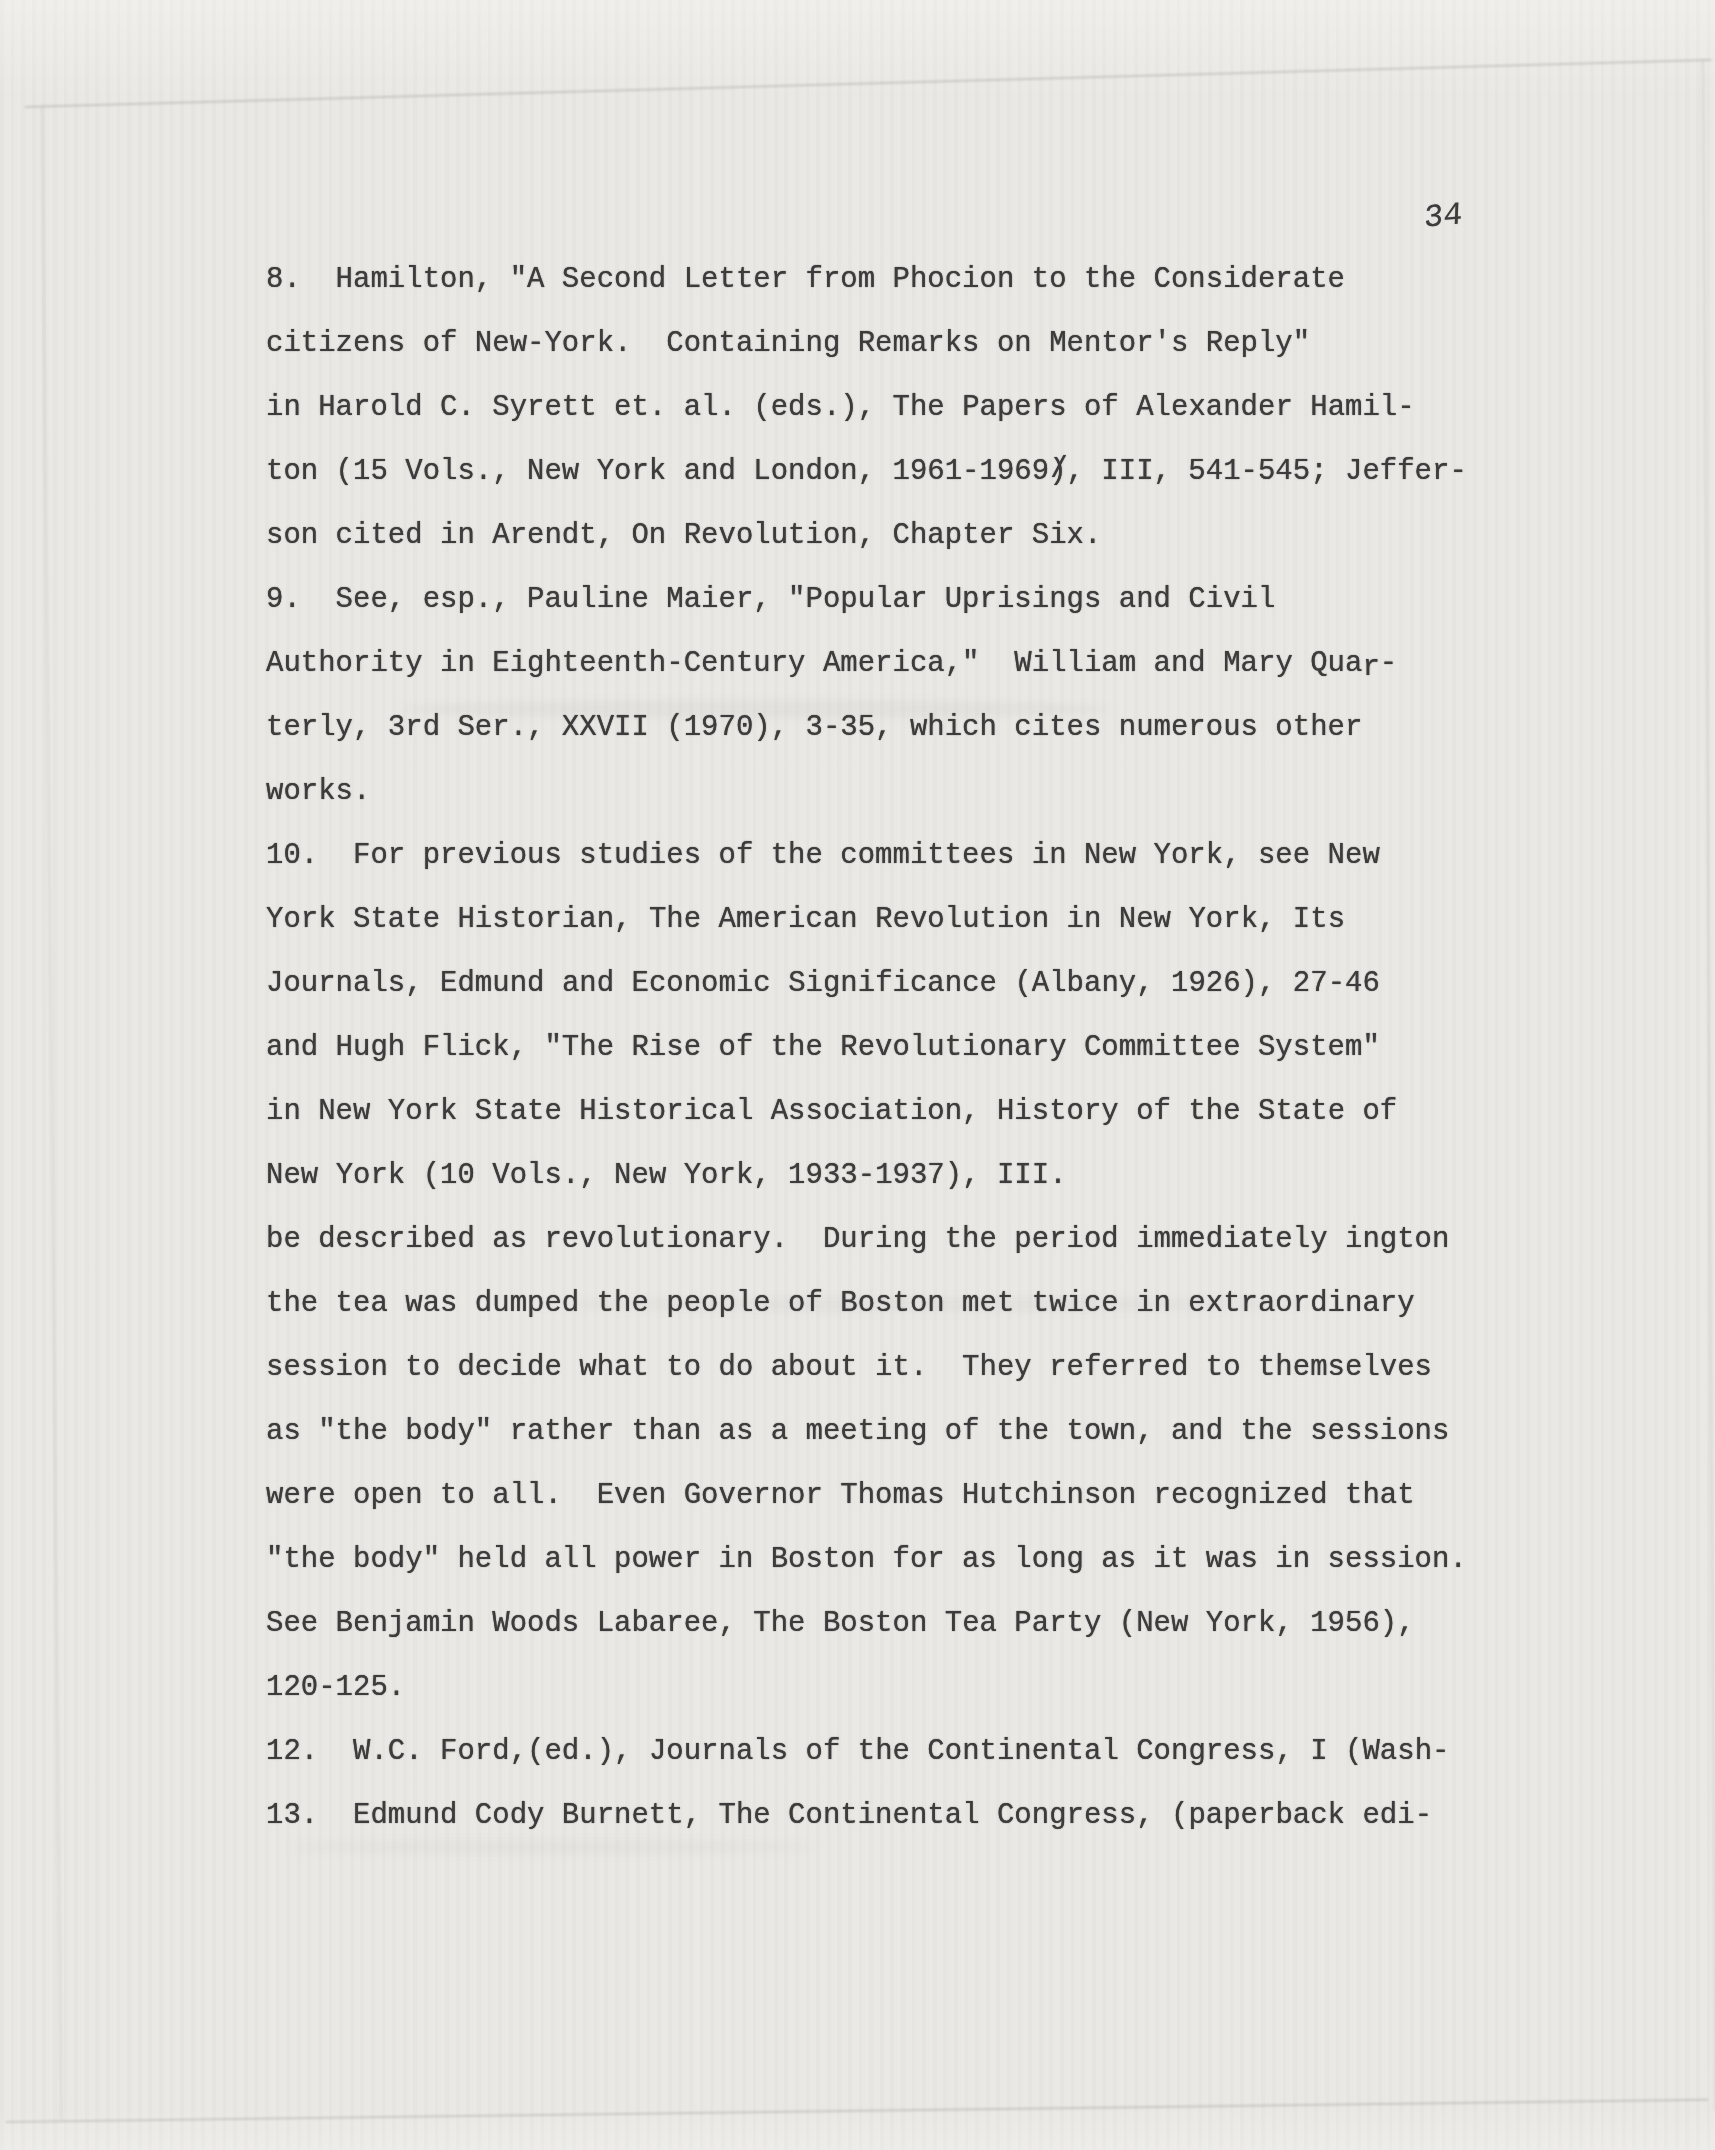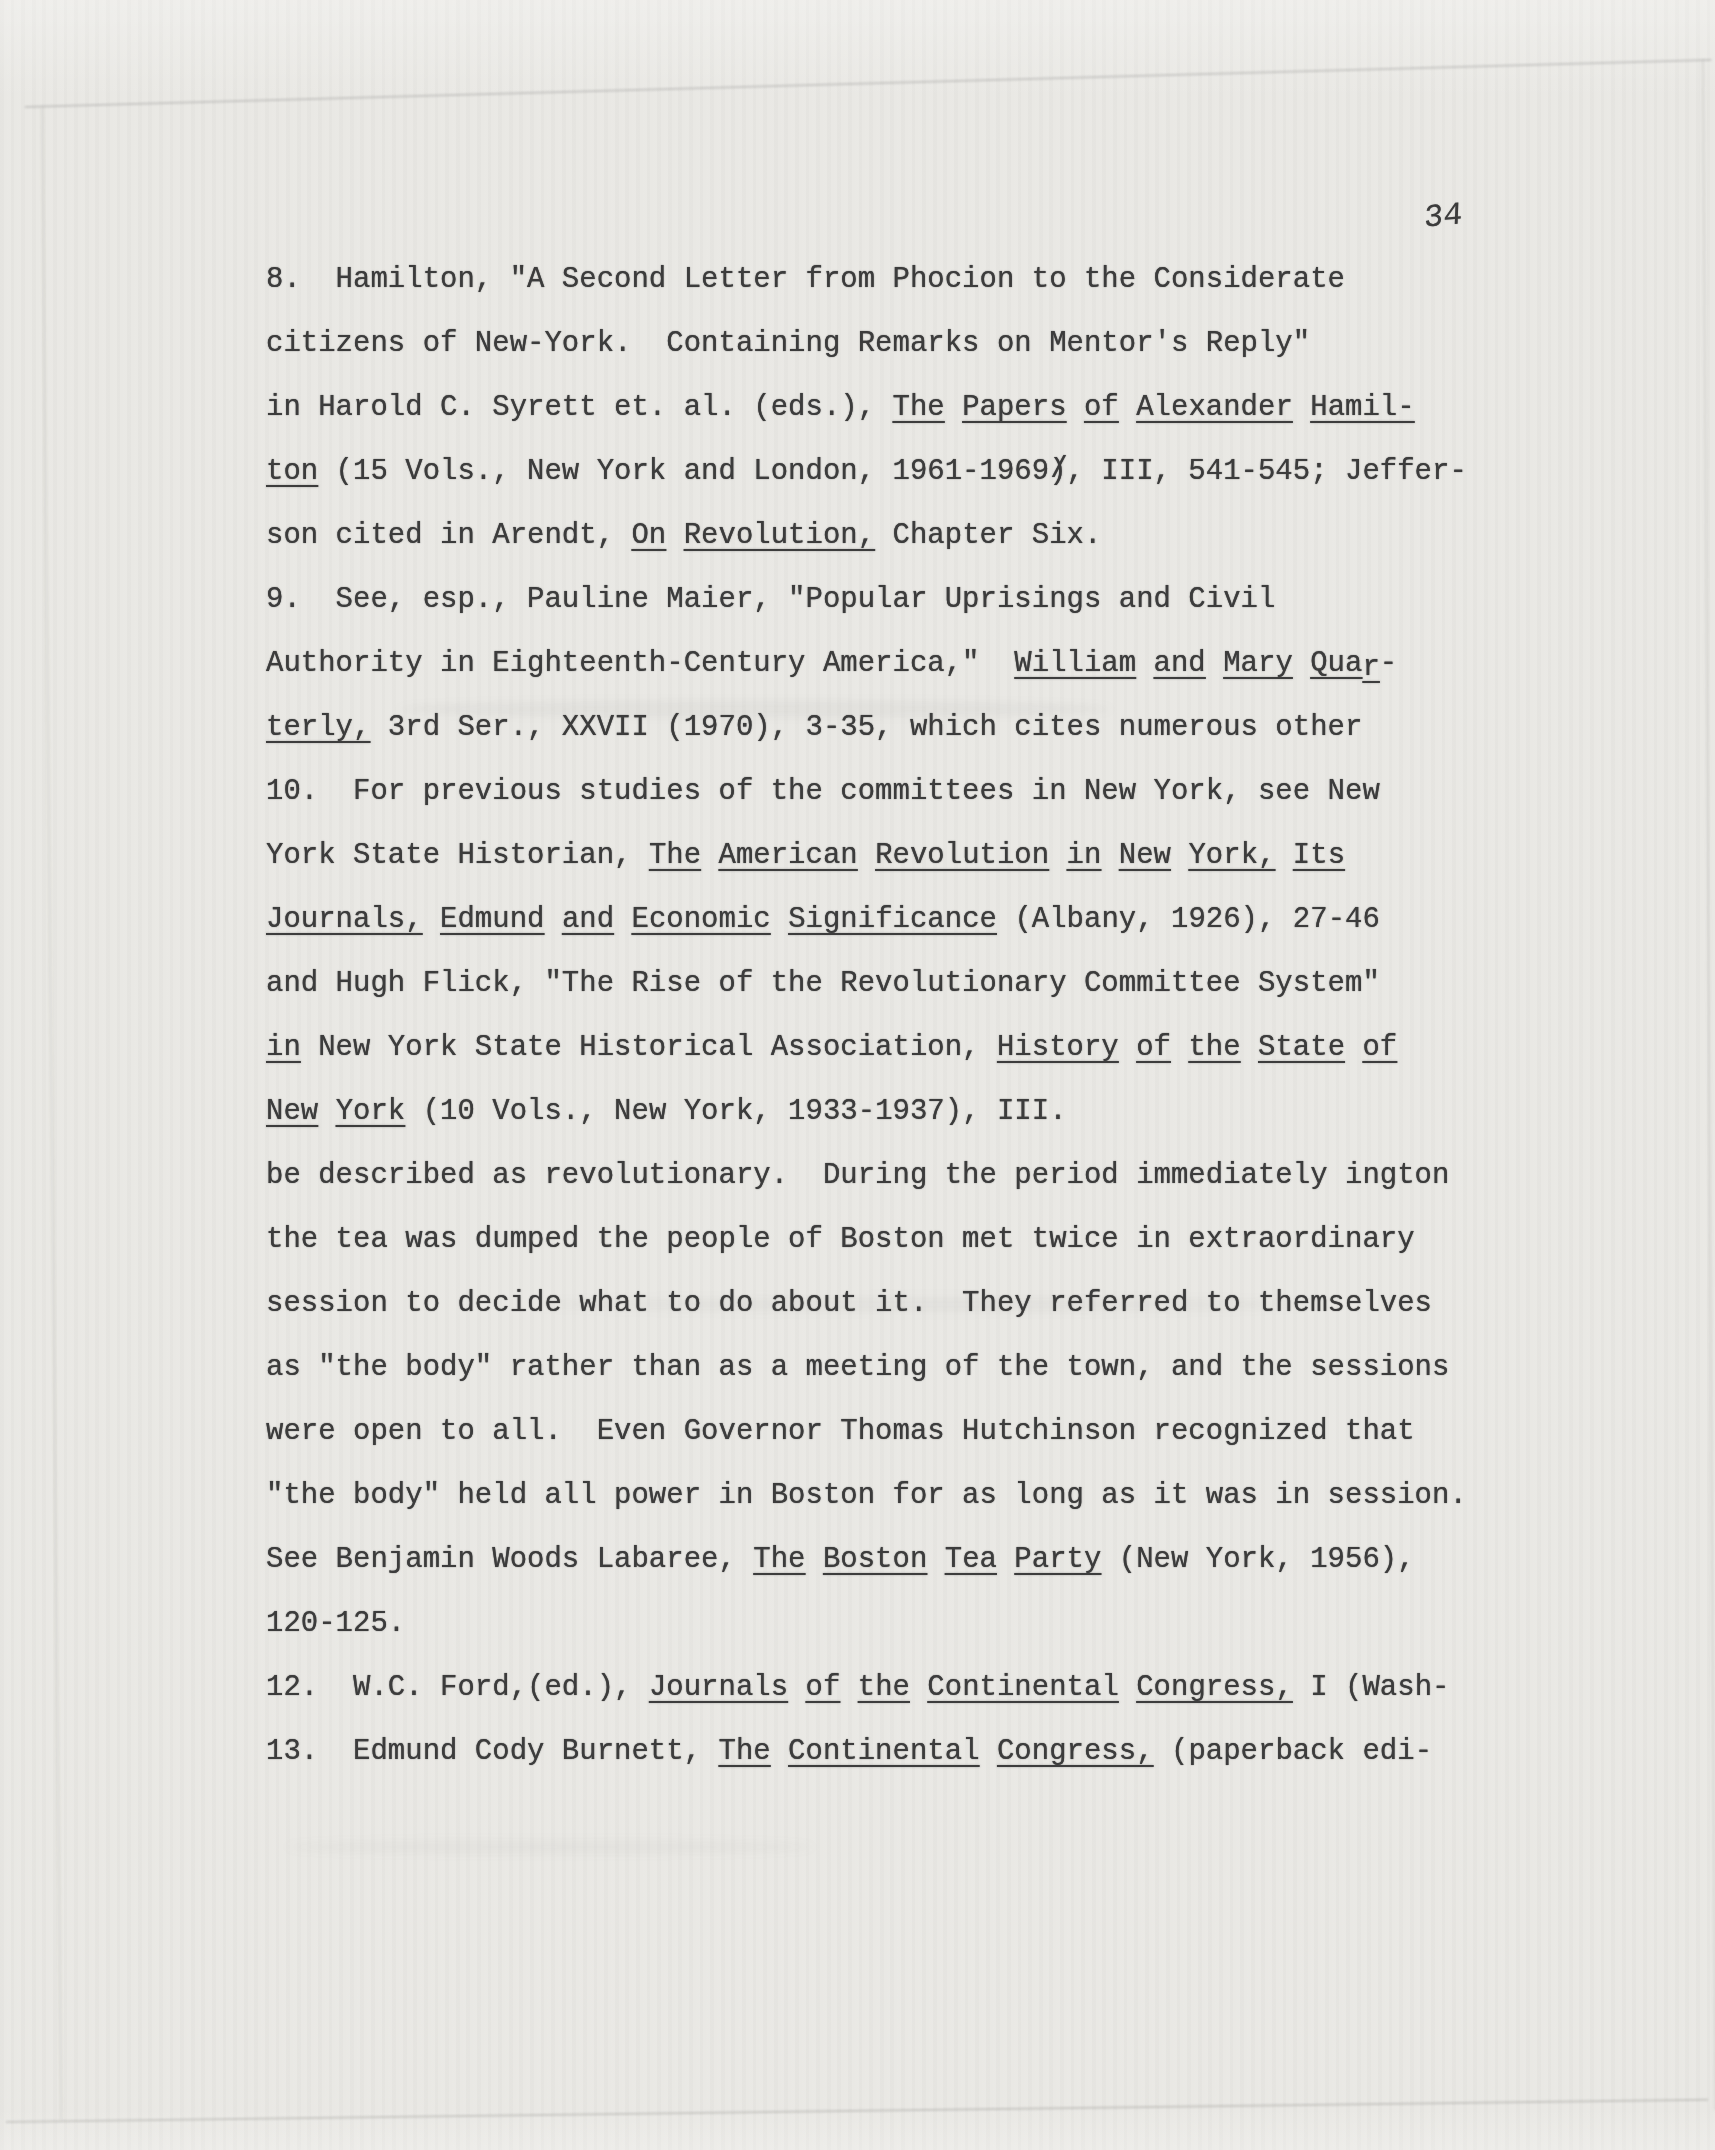--- a/index.html
+++ b/index.html
@@ -105,21 +105,20 @@
     line-height: 64px;
     color: var(--ink);
     text-shadow: 0 0 0.7px rgba(62,62,62,0.85), 0 0 1.6px rgba(80,80,80,0.40);
     filter: blur(0.2px);
   }
   .line {
     white-space: pre;
     height: 64px;
   }
   .u {
-    text-decoration: underline;
     text-decoration-thickness: 2.2px;
     text-underline-offset: 5.6px;
     text-decoration-color: rgba(58,58,58,0.85);
   }
   .overwrap {
     position: relative;
     display: inline-block;
     width: 1ch;
   }
   .overwrap .top {
@@ -149,20 +148,21 @@
 
   <div class="text-block">
       <div class="line"><span>8.  Hamilton, "A Second Letter from Phocion to the Considerate</span></div>
       <div class="line"><span>citizens of New-York.  Containing Remarks on Mentor's Reply"</span></div>
       <div class="line"><span>in Harold C. Syrett et. al. (eds.), </span><span class="u">The</span><span> </span><span class="u">Papers</span><span> </span><span class="u">of</span><span> </span><span class="u">Alexander</span><span> </span><span class="u">Hamil-</span></div>
       <div class="line"><span class="u">ton</span><span> (15 Vols., New York and London, 1961-1969</span><span class="overwrap"><span>)</span><span class="top">/</span></span><span>, III, 541-545; Jeffer-</span></div>
       <div class="line"><span>son cited in Arendt, </span><span class="u">On</span><span> </span><span class="u">Revolution,</span><span> Chapter Six.</span></div>
       <div class="line"><span>9.  See, esp., Pauline Maier, "Popular Uprisings and Civil</span></div>
       <div class="line"><span>Authority in Eighteenth-Century America,"  </span><span class="u">William</span><span> </span><span class="u">and</span><span> </span><span class="u">Mary</span><span> </span><span class="u">Qua</span><span class="u drop">r</span><span>-</span></div>
       <div class="line"><span class="u">terly,</span><span> 3rd Ser., XXVII (1970), 3-35, which cites numerous other</span></div>
+      <div class="line"><span>works.</span></div>
       <div class="line"><span>10.  For previous studies of the committees in New York, see New</span></div>
       <div class="line"><span>York State Historian, </span><span class="u">The</span><span> </span><span class="u">American</span><span> </span><span class="u">Revolution</span><span> </span><span class="u">in</span><span> </span><span class="u">New</span><span> </span><span class="u">York,</span><span> </span><span class="u">Its</span></div>
       <div class="line"><span class="u">Journals,</span><span> </span><span class="u">Edmund</span><span> </span><span class="u">and</span><span> </span><span class="u">Economic</span><span> </span><span class="u">Significance</span><span> (Albany, 1926), 27-46</span></div>
       <div class="line"><span>and Hugh Flick, "The Rise of the Revolutionary Committee System"</span></div>
       <div class="line"><span class="u">in</span><span> New York State Historical Association, </span><span class="u">History</span><span> </span><span class="u">of</span><span> </span><span class="u">the</span><span> </span><span class="u">State</span><span> </span><span class="u">of</span></div>
       <div class="line"><span class="u">New</span><span> </span><span class="u">York</span><span> (10 Vols., New York, 1933-1937), III.</span></div>
       <div class="line"><span>be described as revolutionary.  During the period immediately ington</span></div>
       <div class="line"><span>the tea was dumped the people of Boston met twice in extraordinary</span></div>
       <div class="line"><span>session to decide what to do about it.  They referred to themselves</span></div>
       <div class="line"><span>as "the body" rather than as a meeting of the town, and the sessions</span></div>

